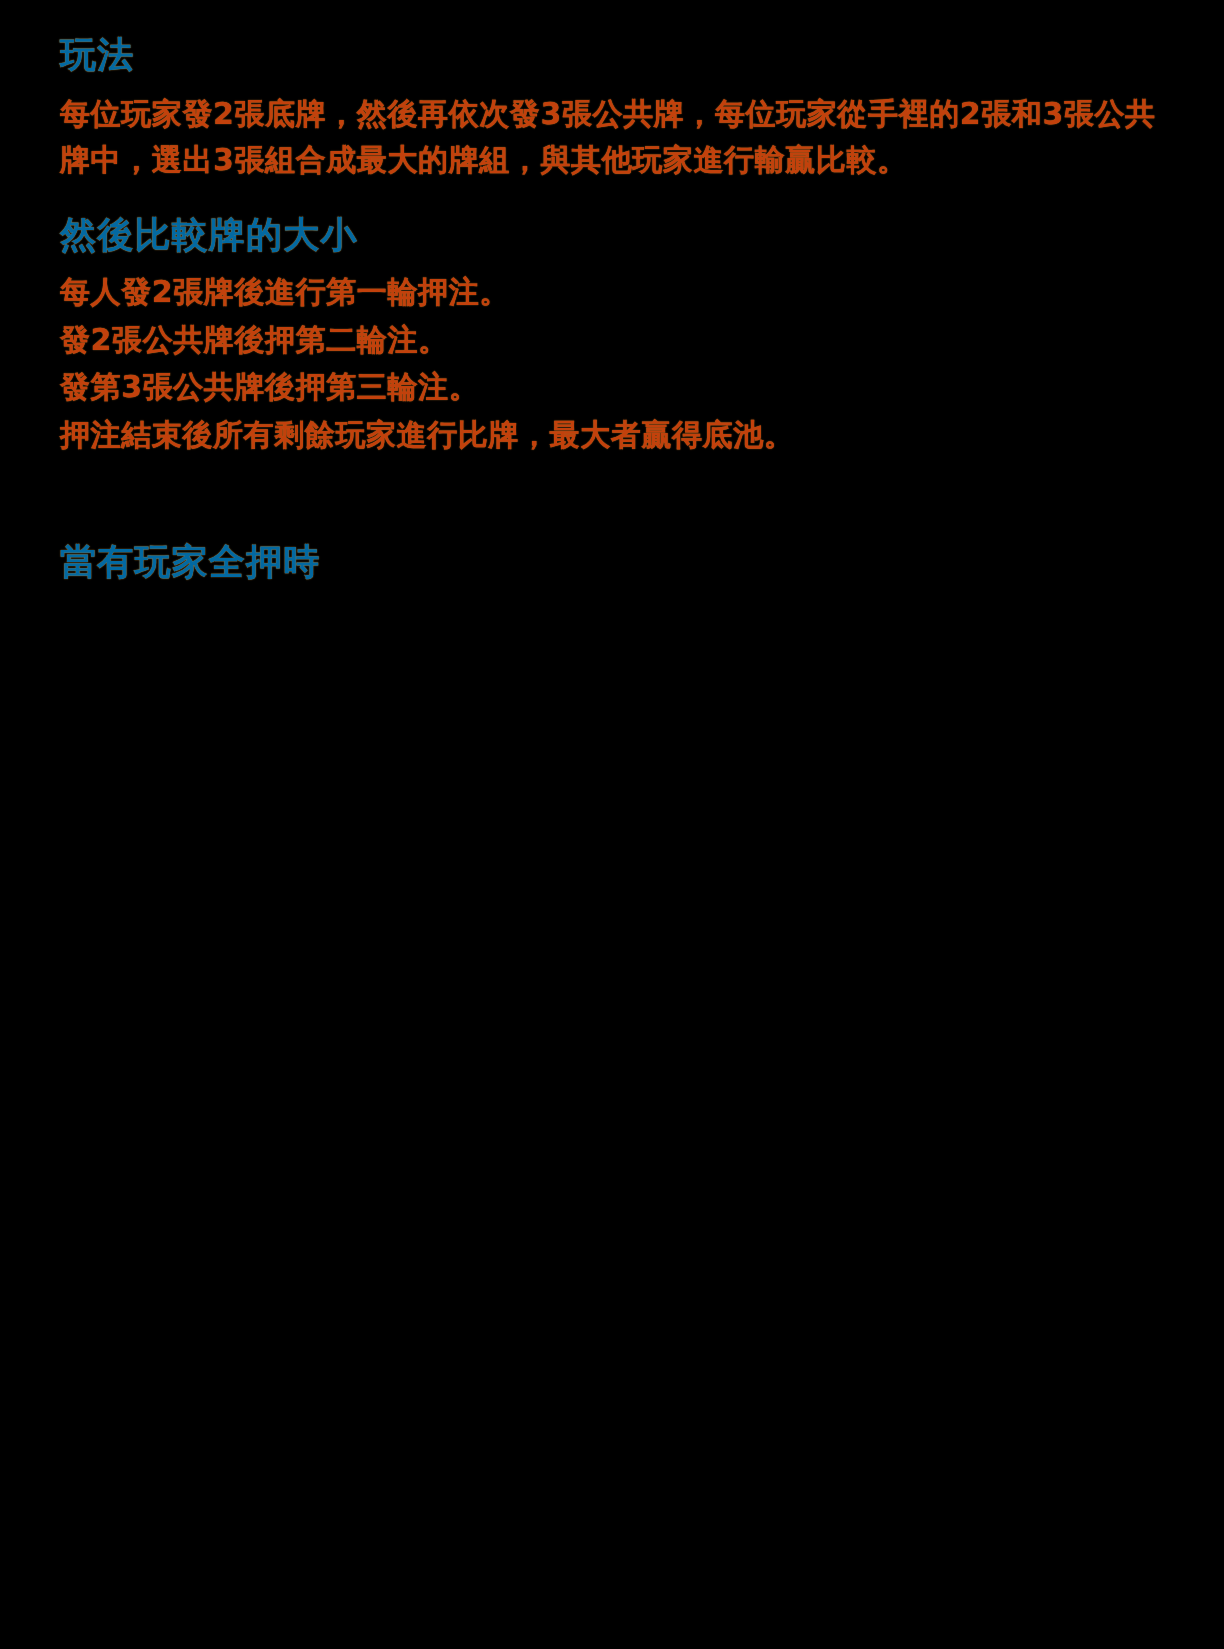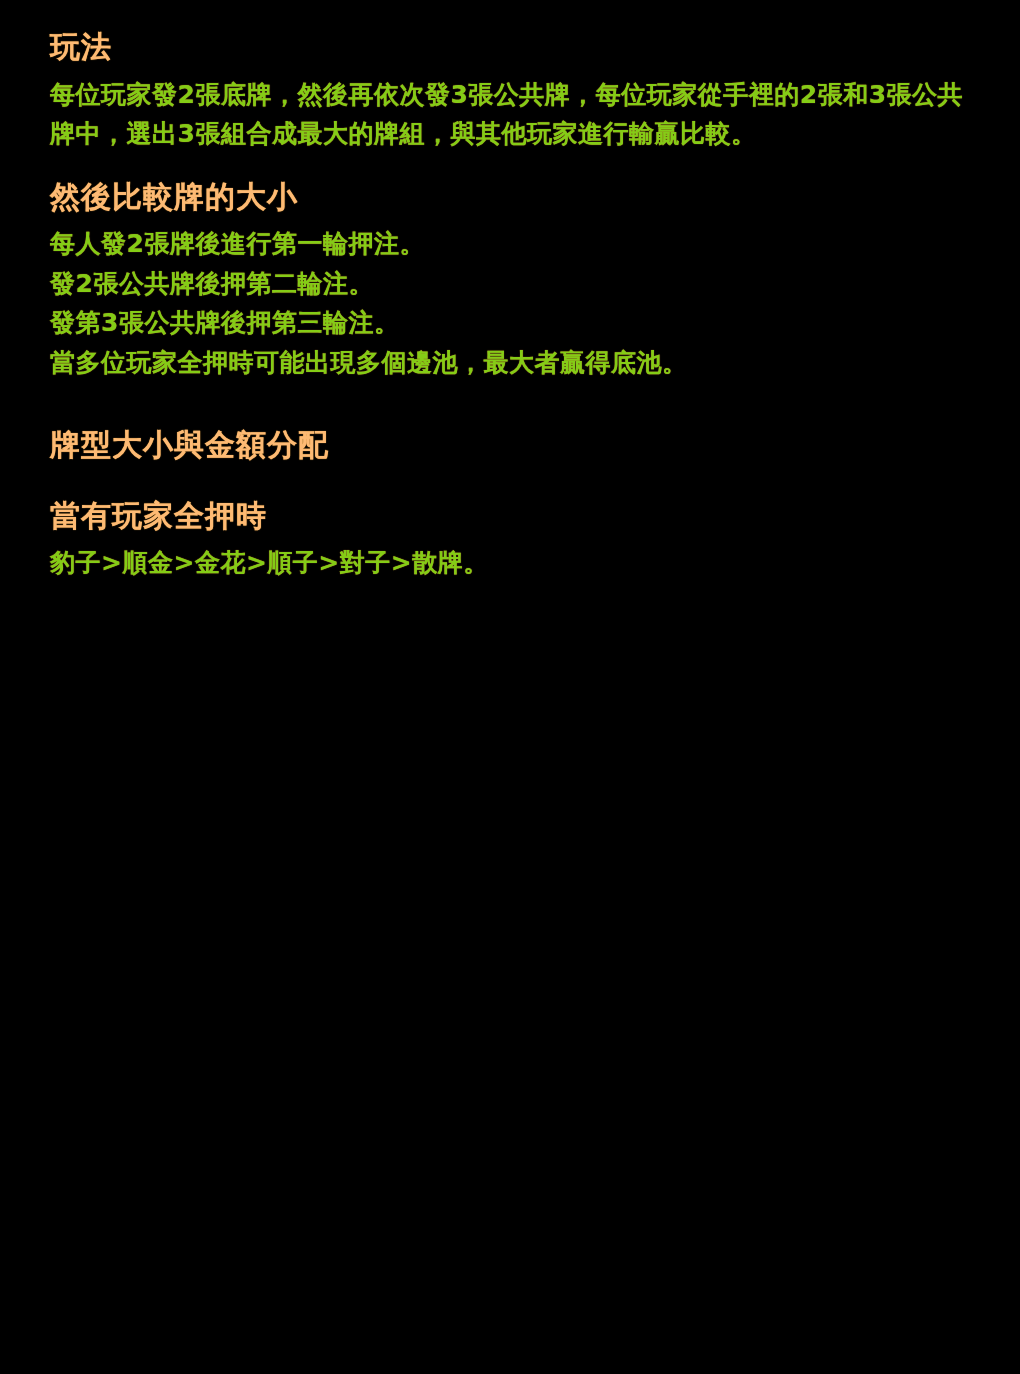--- a/index.html
+++ b/index.html
@@ -18,30 +18,30 @@
     width: 1020px;
     height: 1374px;
     background: #000000;
     box-sizing: border-box;
     padding: 28px 50px 0 50px;
   }
   .section {
     margin: 0;
   }
   .section-title {
-    color: #fdba74;
+    color: #0369a1;
     font-size: 30px;
     font-weight: bold;
     letter-spacing: 1px;
     line-height: 1.25;
     margin: 0 0 9px 0;
     text-shadow: 0 0 1px #E8A33D;
   }
   .body-block {
-    color: #84cc16;
+    color: #c2410c;
     font-size: 25px;
     font-weight: bold;
     line-height: 1.58;
     letter-spacing: 0.5px;
     margin: 0;
     text-shadow: 0 0 1px #C07B2A;
   }
   .body-block p {
     margin: 0;
   }
@@ -61,38 +61,34 @@
   </div>
 
   <div class="sec-gap"></div>
 
   <div class="section">
     <div class="section-title">然後比較牌的大小</div>
     <div class="body-block">
       <p style="white-space:pre-line">每人發2張牌後進行第一輪押注。
 發2張公共牌後押第二輪注。
 發第3張公共牌後押第三輪注。
-當多位玩家全押時可能出現多個邊池，最大者贏得底池。</p>
+押注結束後所有剩餘玩家進行比牌，最大者贏得底池。</p>
       <div class="para-gap"></div>
     </div>
   </div>
 
   <div class="sec-gap"></div>
 
   <div class="section">
-    <div class="section-title">牌型大小與金額分配</div>
   </div>
 
   <div class="sec-gap"></div>
 
   <div class="section">
     <div class="section-title">當有玩家全押時</div>
-    <div class="body-block">
-      <p>豹子&gt;順金&gt;金花&gt;順子&gt;對子&gt;散牌。</p>
-    </div>
   </div>
 
   <div class="sec-gap"></div>
 
   <div class="section">
   </div>
 
 </div>
 
 </body></html>

